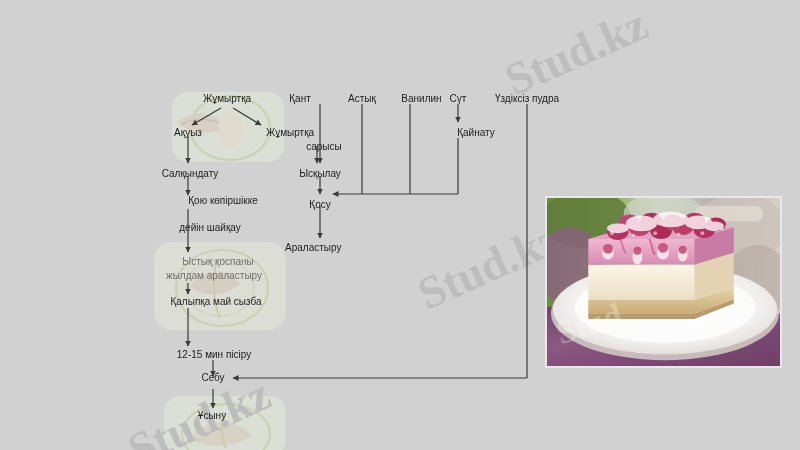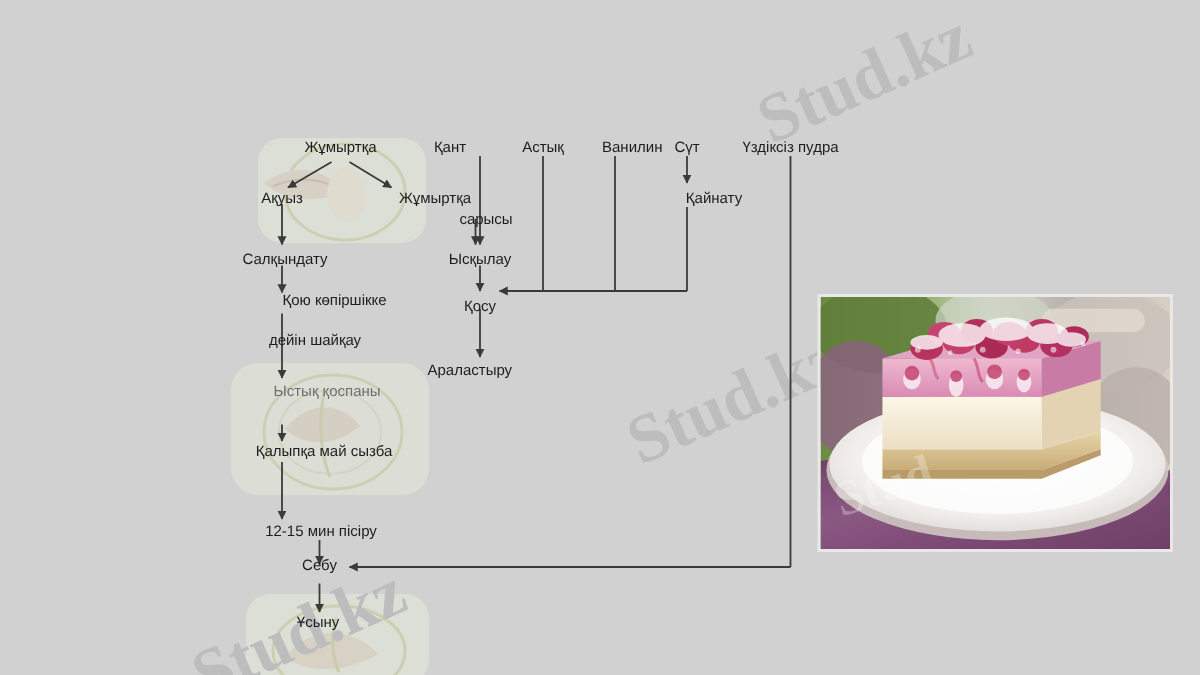--- a/index.html
+++ b/index.html
@@ -174,20 +174,21 @@
   <div class="node c" style="left:190px;top:167px;">Салқындату</div>
   <div class="node c" style="left:320px;top:167px;">Ысқылау</div>
 
   <div class="node c" style="left:223px;top:194px;">Қою көпіршікке</div>
   <div class="node c" style="left:210px;top:221px;">дейін шайқау</div>
   <div class="node c" style="left:320px;top:198px;">Қосу</div>
 
   <div class="node l" style="left:285px;top:241px;">Араластыру</div>
 
   <div class="node c" style="left:218px;top:255px;color:#6f6f6f;">Ыстық қоспаны</div>
+  <div class="node c" style="left:214px;top:269px;color:#6f6f6f;">жылдам араластыру</div>
   <div class="node c" style="left:216px;top:295px;">Қалыпқа май сызба</div>
   <div class="node c" style="left:214px;top:348px;">12-15 мин пісіру</div>
   <div class="node c" style="left:213px;top:371px;">Себу</div>
   <div class="node c" style="left:212px;top:409px;">Ұсыну</div>
 
   <div id="photo">
     <svg viewBox="0 0 237 172" preserveAspectRatio="none">
       <defs>
         <linearGradient id="bgTop" x1="0" y1="0" x2="1" y2="0">
           <stop offset="0%" stop-color="#6d8a43"></stop>

